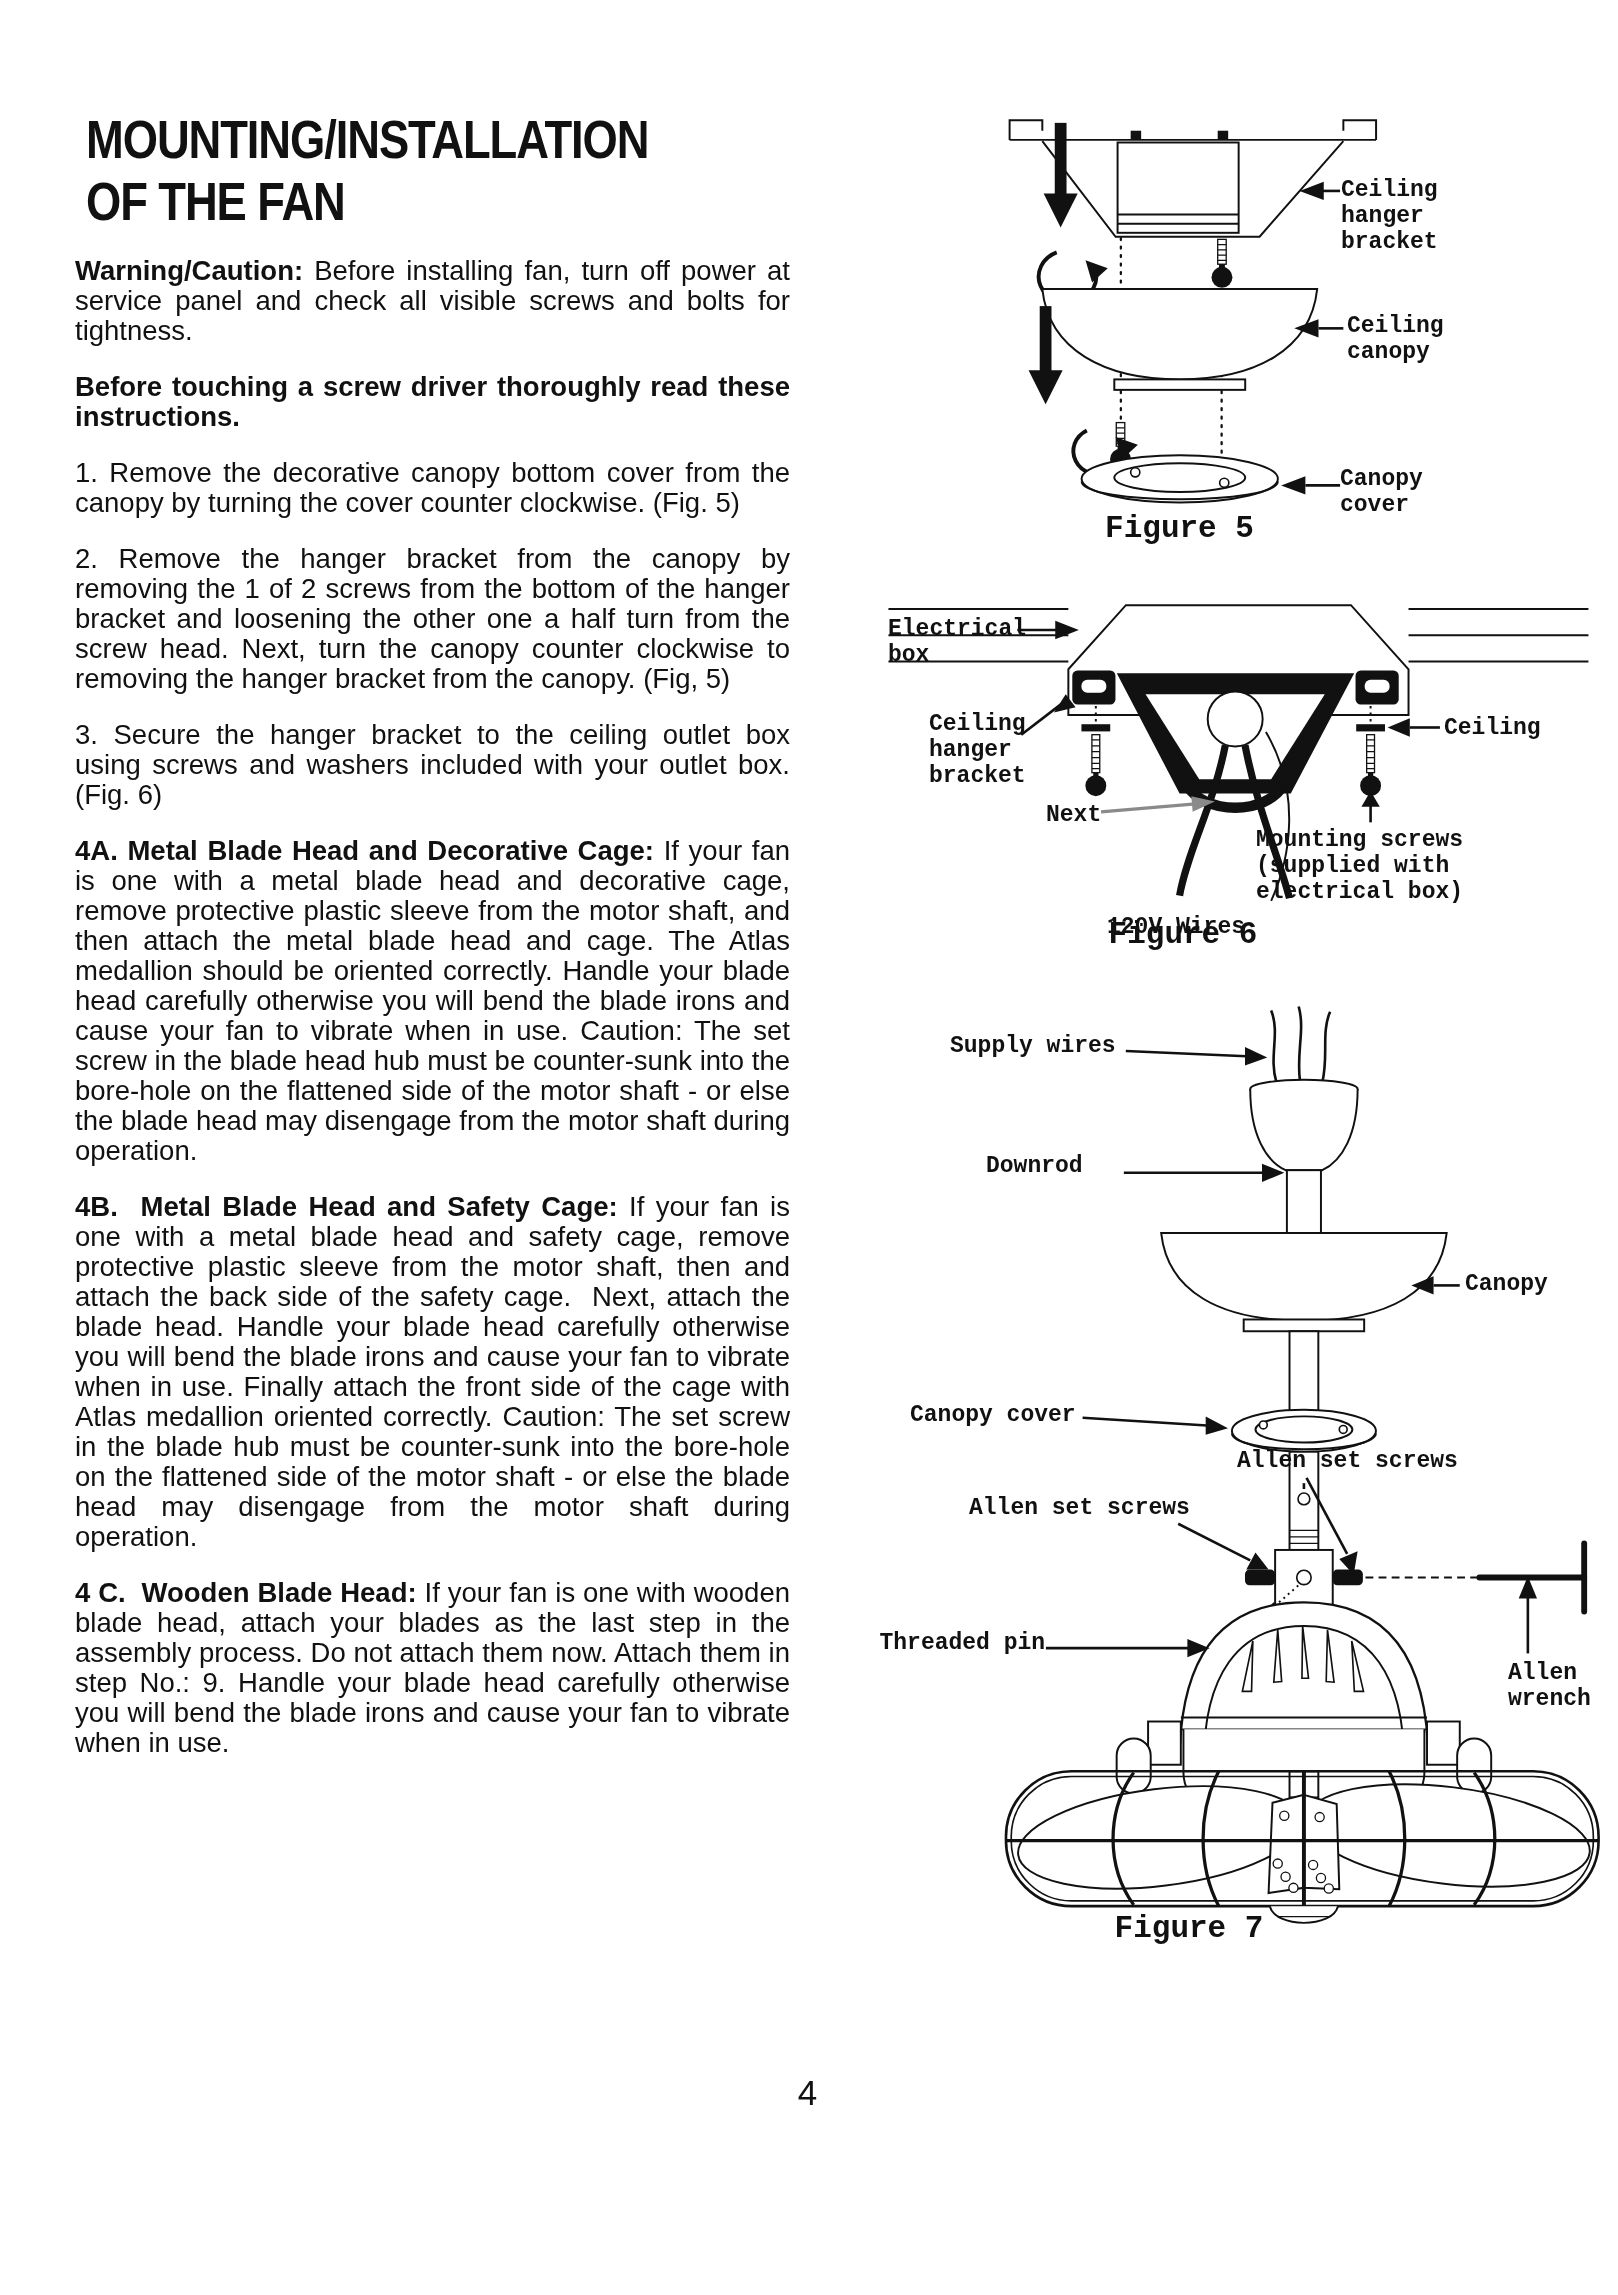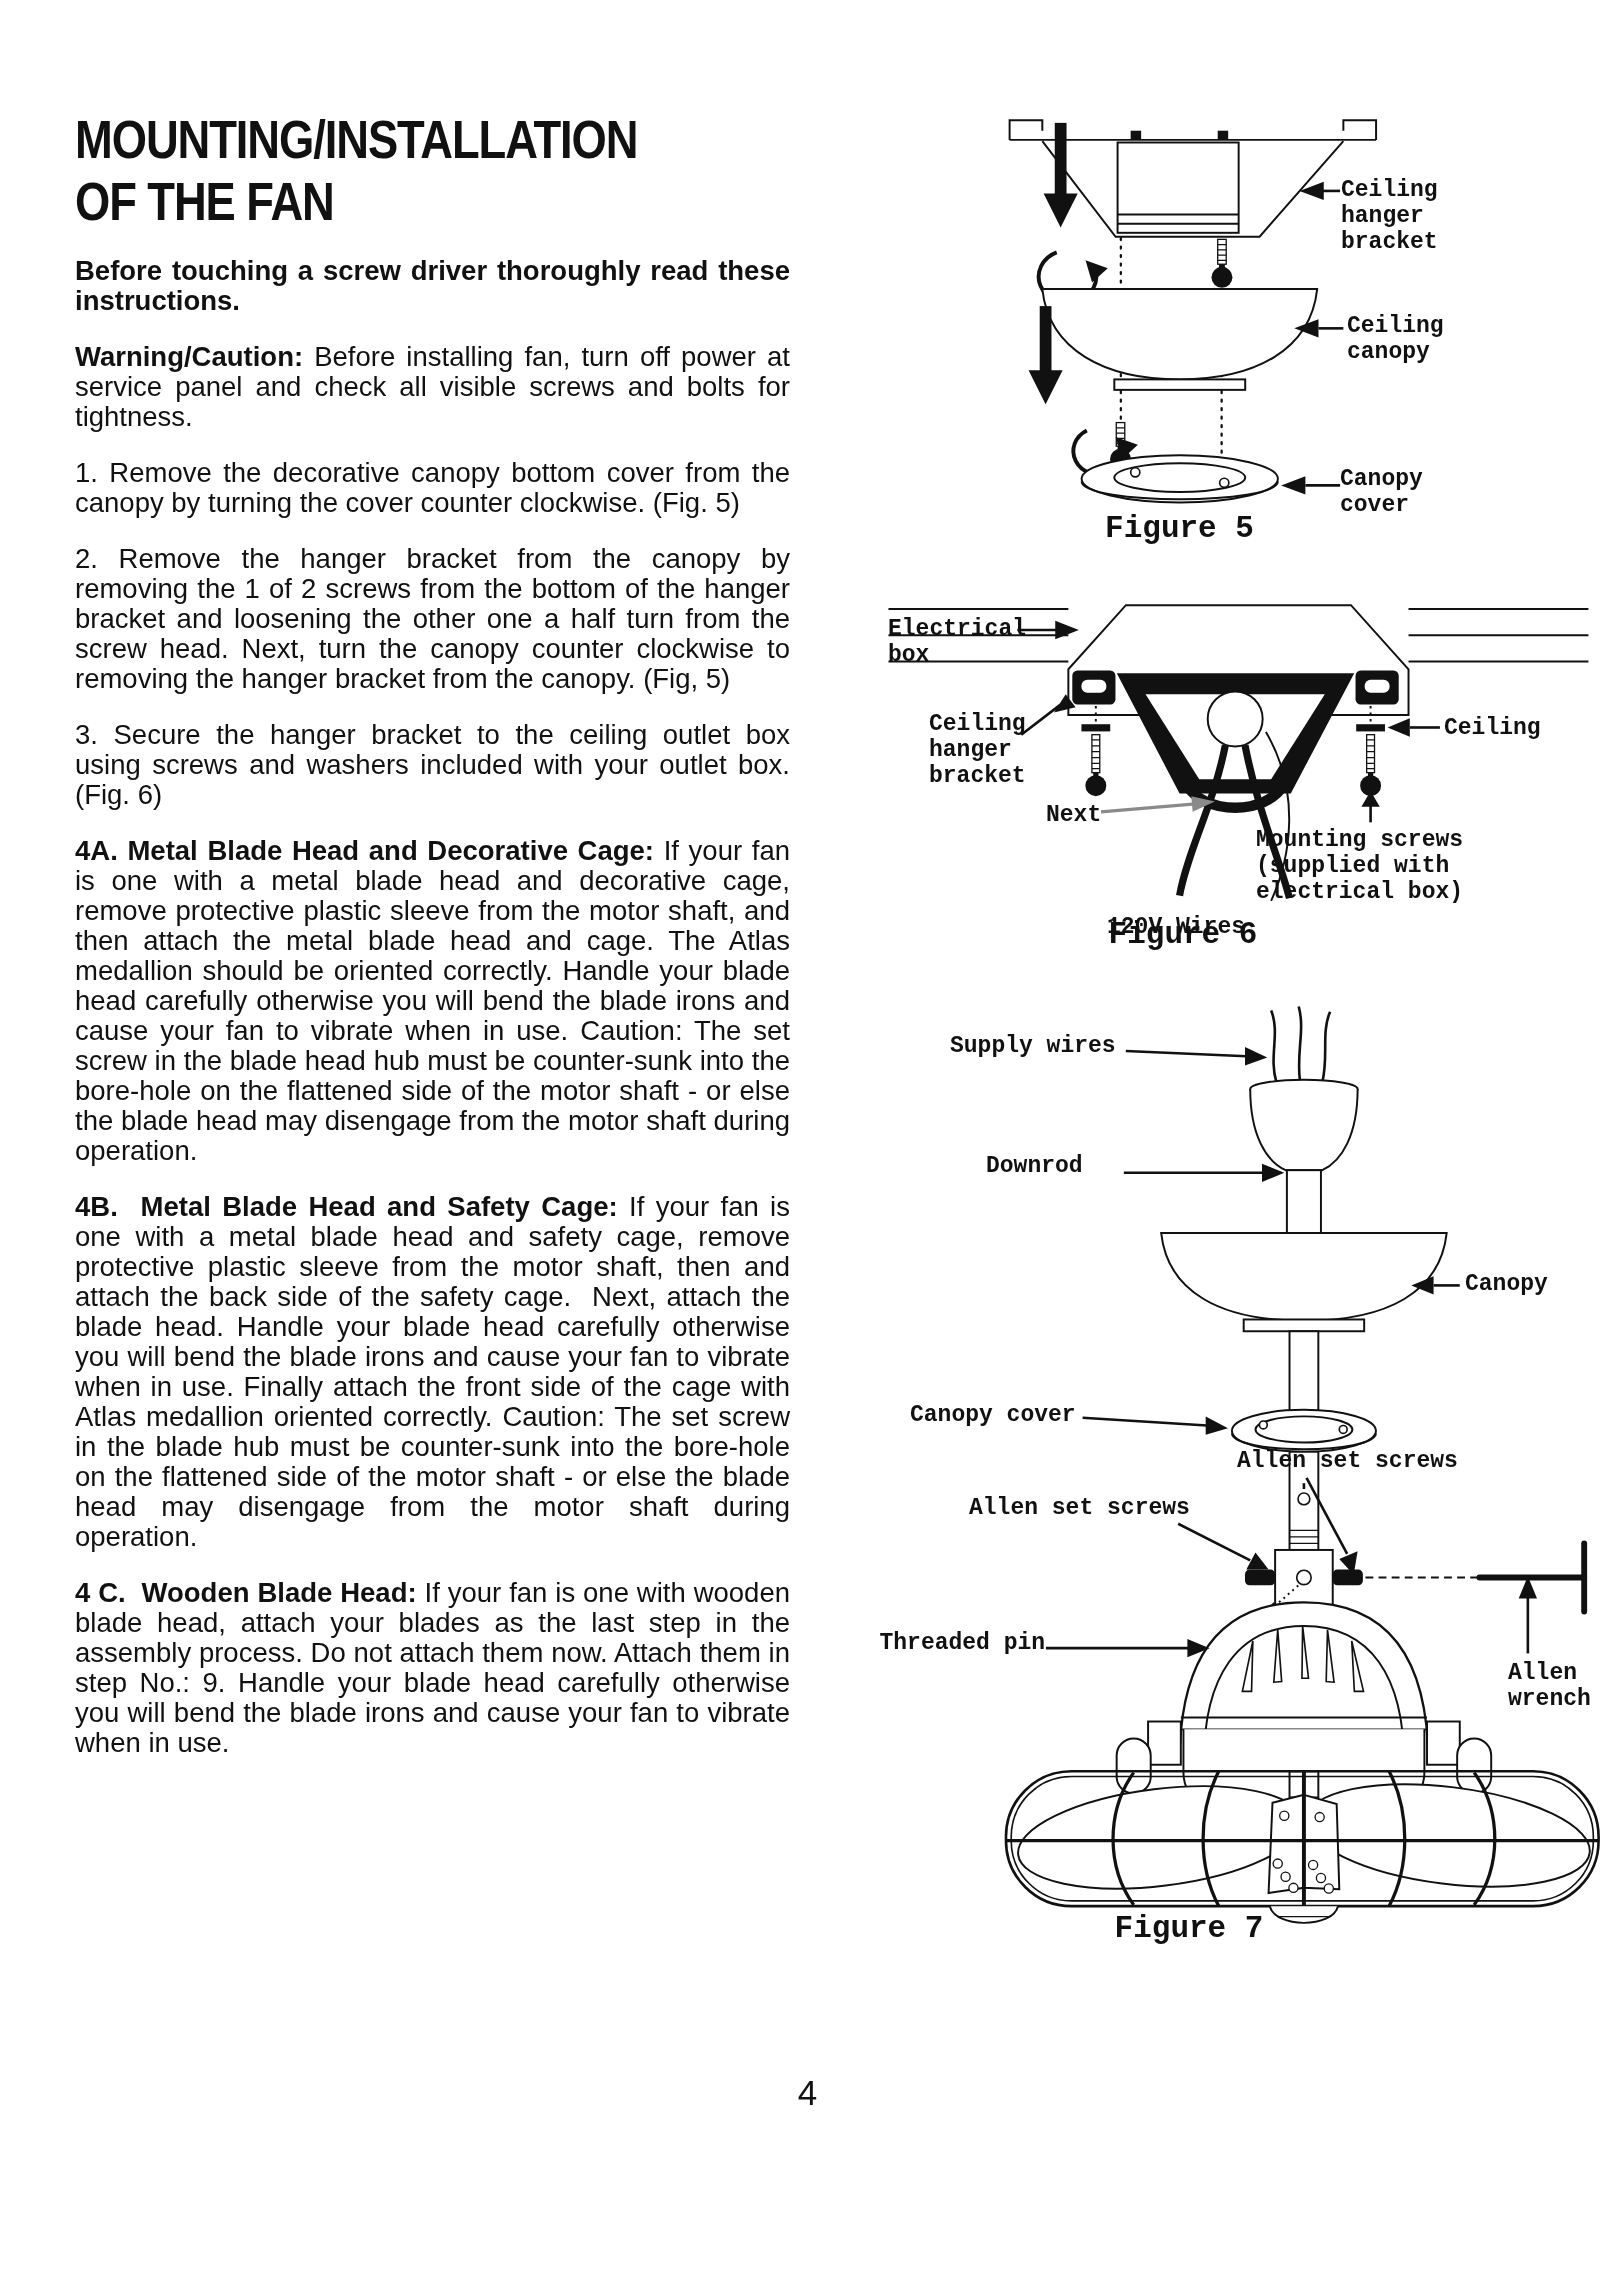--- a/index.html
+++ b/index.html
@@ -5,21 +5,21 @@
   html,body{margin:0;padding:0;background:#e8e8e8;}
   .page{
     position:relative;width:1619px;height:2295px;background:#ffffff;
     font-family:"Liberation Sans", sans-serif;color:#111;overflow:hidden;
   }
   .left-col{position:absolute;left:75px;top:108px;width:715px;}
   .title-line{
     font-size:54px;font-weight:bold;letter-spacing:-1.3px;line-height:62px;
     transform:scaleX(0.84);transform-origin:left center;white-space:nowrap;
   }
-  .title-block{margin-bottom:23.6px;}
+  .title-block{margin-bottom:23.6px;margin-left:11px;}
   .left-col p{font-size:27.5px;line-height:30px;text-align:justify;margin:0 0 26px 0;}
   .left-col p.last{margin-bottom:0;}
   .left-col b{font-weight:bold;}
   .fig{position:absolute;font-family:Liberation Mono, monospace;}
   .fig svg{position:absolute;left:0;top:0;}
   .fig-label{position:absolute;font-weight:bold;font-size:23px;line-height:26px;color:#111;}
   .fig-caption{position:absolute;font-weight:bold;font-size:31px;text-align:center;color:#111;}
   .nowrap{white-space:nowrap;}
   .page-number{position:absolute;left:755px;top:2073px;width:105px;text-align:center;font-size:35px;color:#111;}
   svg path,svg line,svg rect,svg circle,svg ellipse,svg polygon,svg polyline{vector-effect:none;}
@@ -28,23 +28,23 @@
 <body>
 
 <div class="page">
 
   <div class="left-col">
     <div class="title-block">
       <div class="title-line">MOUNTING/INSTALLATION</div>
       <div class="title-line">OF THE FAN</div>
     </div>
 
+    <p><b>Warning/Caution:</b><span> Before installing fan, turn off power at service panel and check all visible screws and bolts for tightness.</span></p>
+
     <p><b>Before touching a screw driver thoroughly read these instructions.</b><span></span></p>
-
-    <p><b>Warning/Caution:</b><span> Before installing fan, turn off power at service panel and check all visible screws and bolts for tightness.</span></p>
 
     <p><b></b><span>1. Remove the decorative canopy bottom cover from the canopy by turning the cover counter clockwise. (Fig. 5)</span></p>
 
     <p><b></b><span>2. Remove the hanger bracket from the canopy by removing the 1 of 2 screws from the bottom of the hanger bracket and loosening the other one a half turn from the screw head. Next, turn the canopy counter clockwise to removing the hanger bracket from the canopy. (Fig, 5)</span></p>
 
     <p><b></b><span>3. Secure the hanger bracket to the ceiling outlet box using screws and washers included with your outlet box. (Fig. 6)</span></p>
 
     <p><b>4A. Metal Blade Head and Decorative Cage:</b><span> If your fan is one with a metal blade head and decorative cage, remove protective plastic sleeve from the motor shaft, and then attach the metal blade head and cage. The Atlas medallion should be oriented correctly. Handle your blade head carefully otherwise you will bend the blade irons and cause your fan to vibrate when in use. Caution: The set screw in the blade head hub must be counter-sunk into the bore-hole on the flattened side of the motor shaft - or else the blade head may disengage from the motor shaft during operation.</span></p>
 
     <p><b>4B.&nbsp; Metal Blade Head and Safety Cage:</b><span> If your fan is one with a metal blade head and safety cage, remove protective plastic sleeve from the motor shaft, then and attach the back side of the safety cage. &nbsp;Next, attach the blade head. Handle your blade head carefully otherwise you will bend the blade irons and cause your fan to vibrate when in use. Finally attach the front side of the cage with Atlas medallion oriented correctly. Caution: The set screw in the blade hub must be counter-sunk into the bore-hole on the flattened side of the motor shaft - or else the blade head may disengage from the motor shaft during operation.</span></p>

